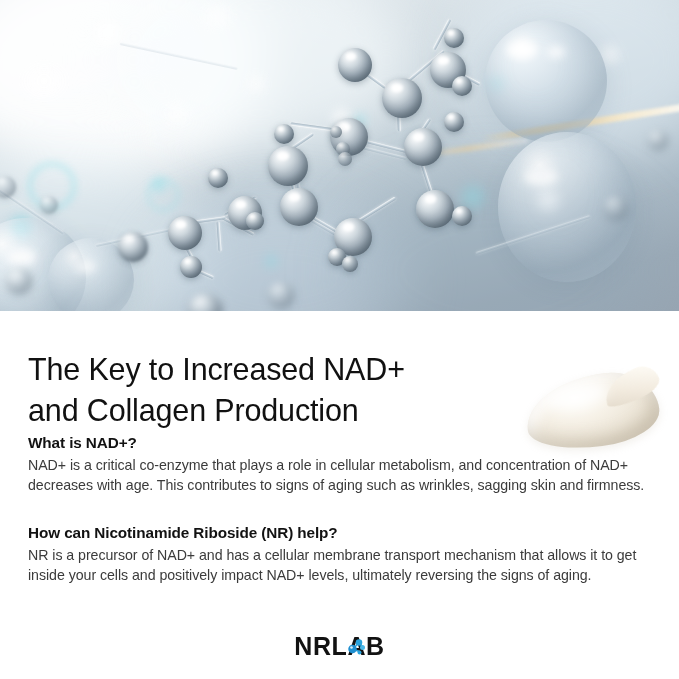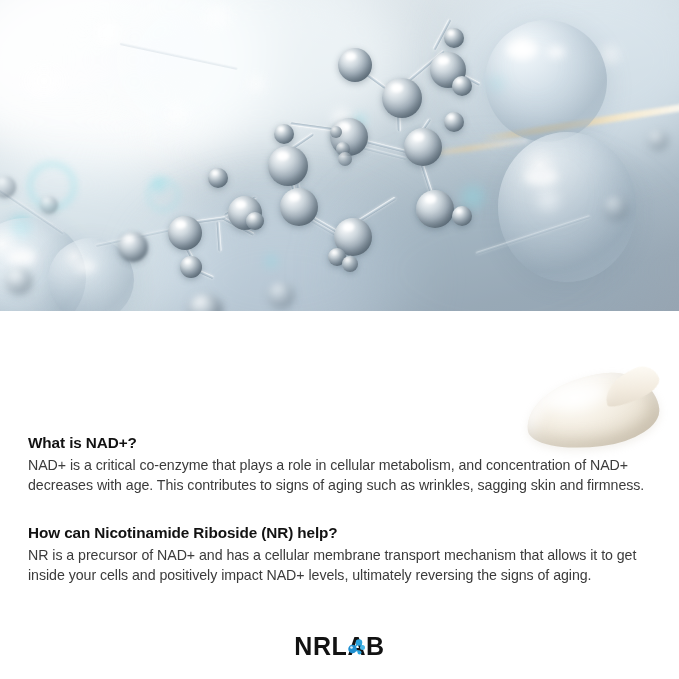--- a/index.html
+++ b/index.html
@@ -325,20 +325,22 @@
   <div class="atom blur" style="left:6px;  top:268px; width:26px; height:26px; opacity:.55;"></div>
   <div class="atom blur" style="left:604px;top:196px; width:24px; height:24px; opacity:.4;"></div>
   <div class="atom blur" style="left:648px;top:130px; width:20px; height:20px; opacity:.45;"></div>
 
   <div class="atom soft" style="left:-6px; top:176px; width:22px; height:22px; opacity:.5;"></div>
   <div class="atom soft" style="left:40px; top:196px; width:18px; height:18px; opacity:.45;"></div>
 </div>
 
 <div class="content">
 
+  <h1 class="headline">The Key to Increased NAD+
+and Collagen Production</h1>
 
   <div class="cream-wrap">
     <div class="cream"></div>
     <div class="cream-tail"></div>
     <div class="cream-sheen"></div>
   </div>
 
   <div class="section sec2">
     <h2 class="sub-head">How can Nicotinamide Riboside (NR) help?</h2>
     <p class="body-text">NR is a precursor of NAD+ and has a cellular membrane transport mechanism that allows it to get inside your cells and positively impact NAD+ levels, ultimately reversing the signs of aging.</p>

